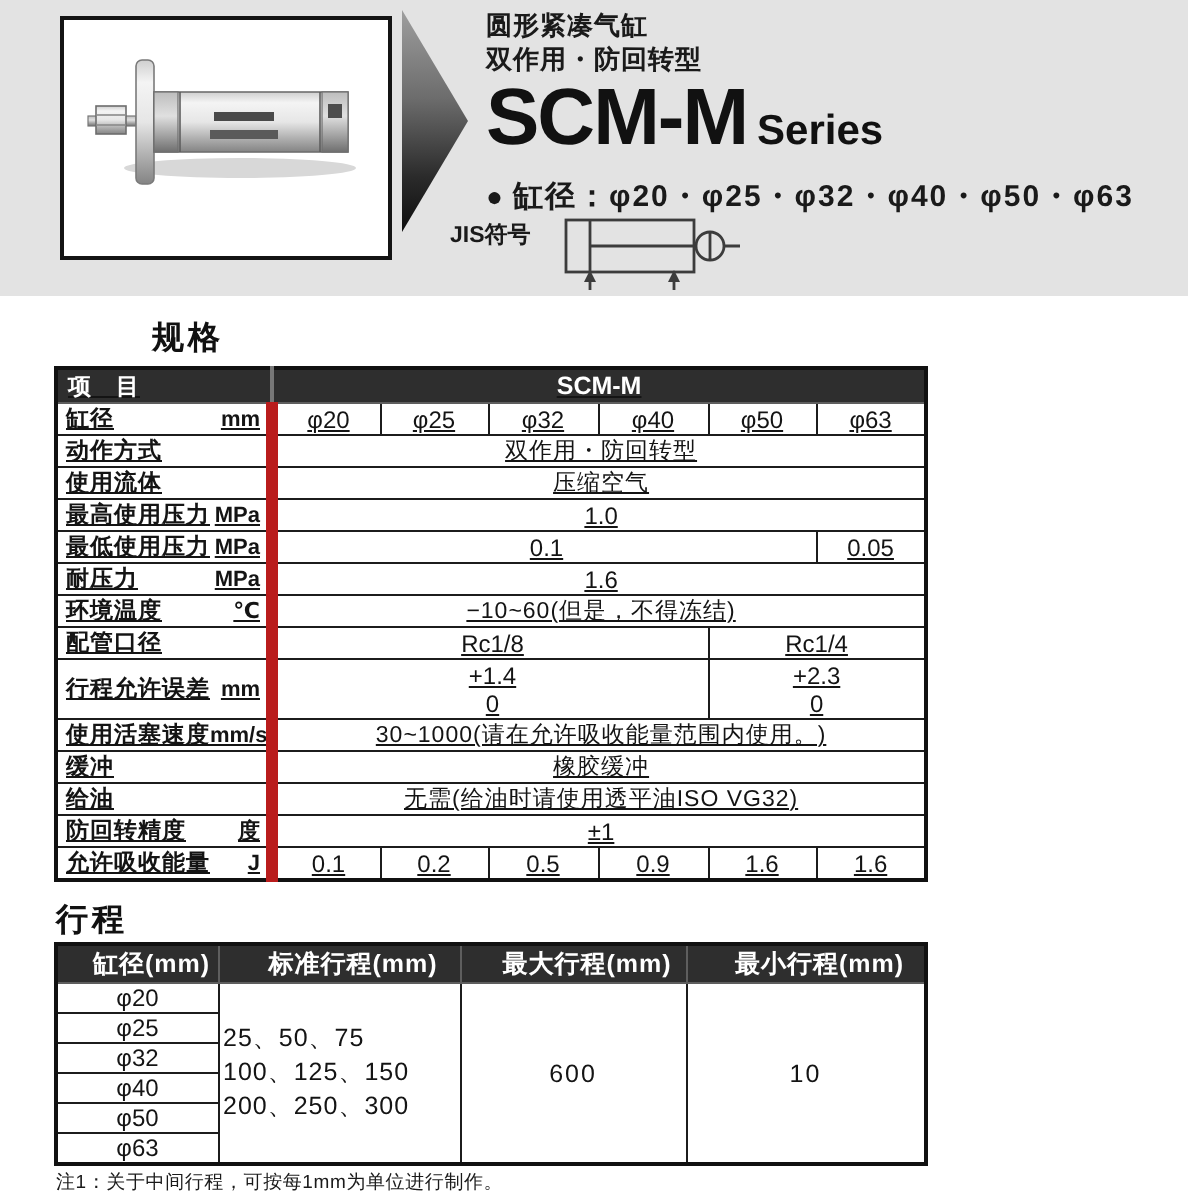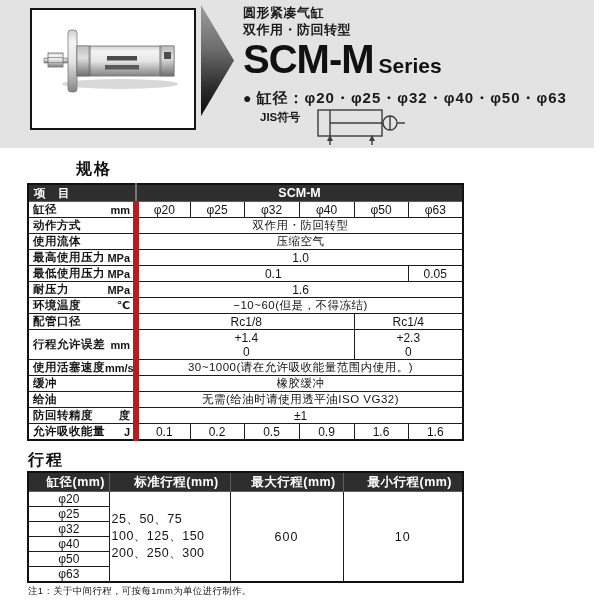--- a/index.html
+++ b/index.html
@@ -19,37 +19,37 @@
     background:linear-gradient(180deg,#9e9e9e 0%,#6c6c6c 40%,#2b2b2b 75%,#0d0d0d 100%);
     clip-path:polygon(0 0,100% 50%,0 100%);
   }
   .head-text{position:absolute;left:243px;top:4px;}
   .sub-line{font-size:13px;font-weight:bold;line-height:17px;letter-spacing:0.5px;color:#1a1a1a;}
   .series-row{margin-top:1px;line-height:40px;white-space:nowrap;}
   .series-name{font-size:40px;font-weight:bold;letter-spacing:-1px;color:#111;}
   .series-suffix{font-size:21px;font-weight:bold;margin-left:5px;color:#111;}
   .bore-row{margin-top:1px;font-size:15px;font-weight:bold;letter-spacing:1px;white-space:nowrap;color:#1a1a1a;}
   .bore-row .bullet{font-size:14px;margin-right:4px;}
-  .jis-row{position:absolute;left:260px;top:107px;display:flex;align-items:flex-start;}
+  .jis-row{position:absolute;left:225px;top:107px;display:flex;align-items:flex-start;}
   .jis-label{font-size:11.5px;font-weight:bold;color:#1a1a1a;margin-top:3px;}
   .jis-symbol{margin-left:14px;display:block;}
 
   
   .sec-heading{position:absolute;font-size:16px;font-weight:bold;letter-spacing:2px;color:#111;}
   .spec-heading{left:28px;top:159px;margin-left:48px;}
   .stroke-heading{left:28px;top:450px;}
 
   
   table{border-collapse:collapse;table-layout:fixed;}
   td{border:1px solid #1c1c1c;font-size:12px;text-align:center;padding:0 2px;white-space:nowrap;overflow:hidden;}
   tr.dark td{background:#2e2e2e;color:#ffffff;font-weight:bold;border-color:#5e5e5e;font-size:12.5px;height:16px;}
 
   
   .spec{position:absolute;left:27px;top:183px;width:435px;border:2px solid #111;}
-  .spec tr{height:16px;}
+  .spec tr{height:16px;text-decoration:underline;}
   .spec tr.tol-row{height:30px;}
   .spec td.item{border-right:6px solid #b91c1c;padding:0;}
   .spec td.item .iw{display:flex;justify-content:space-between;align-items:center;padding:0 3px 0 4px;}
   .spec td.item .lbl{font-size:11.5px;font-weight:bold;letter-spacing:0.5px;}
   .spec td.item .unit{font-size:11px;font-weight:bold;}
   .spec tr.dark td.item{border-right:2px solid #777;}
   .spec tr.dark td.item .iw{padding-left:5px;}
   .spec td.val{font-size:12px;}
   .spec td.cjk{font-size:11.5px;letter-spacing:0.5px;}
   .spec .tol div{line-height:14px;font-size:12px;}

